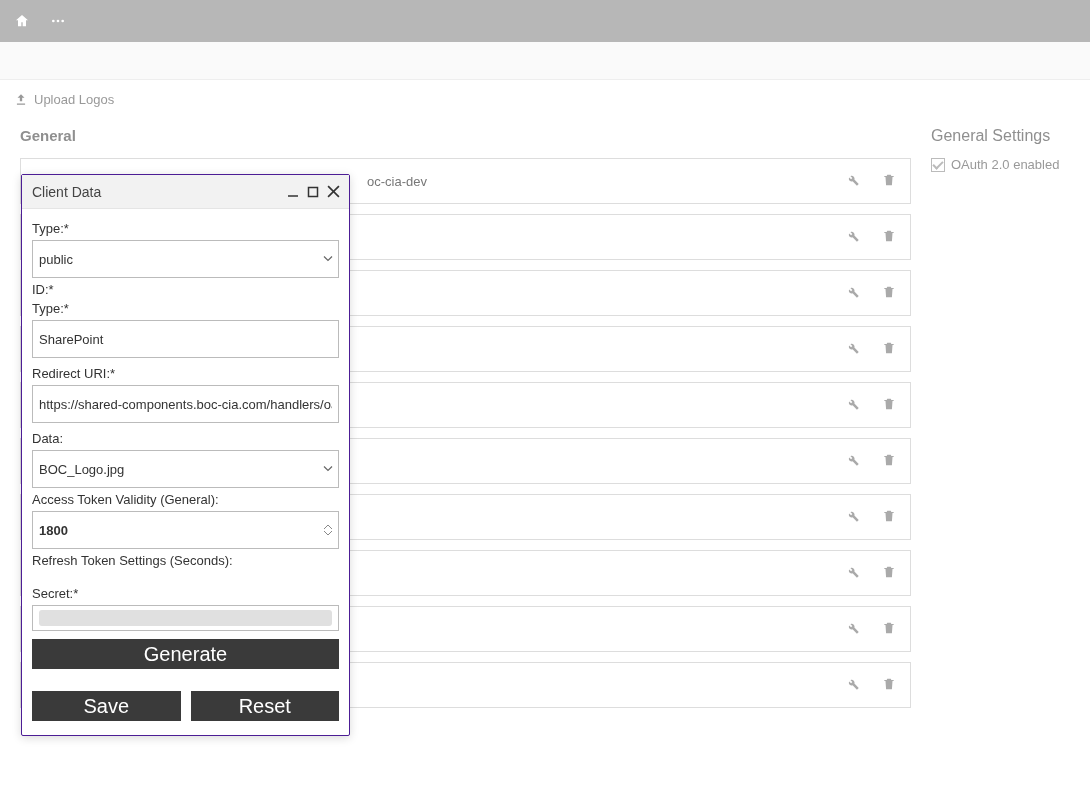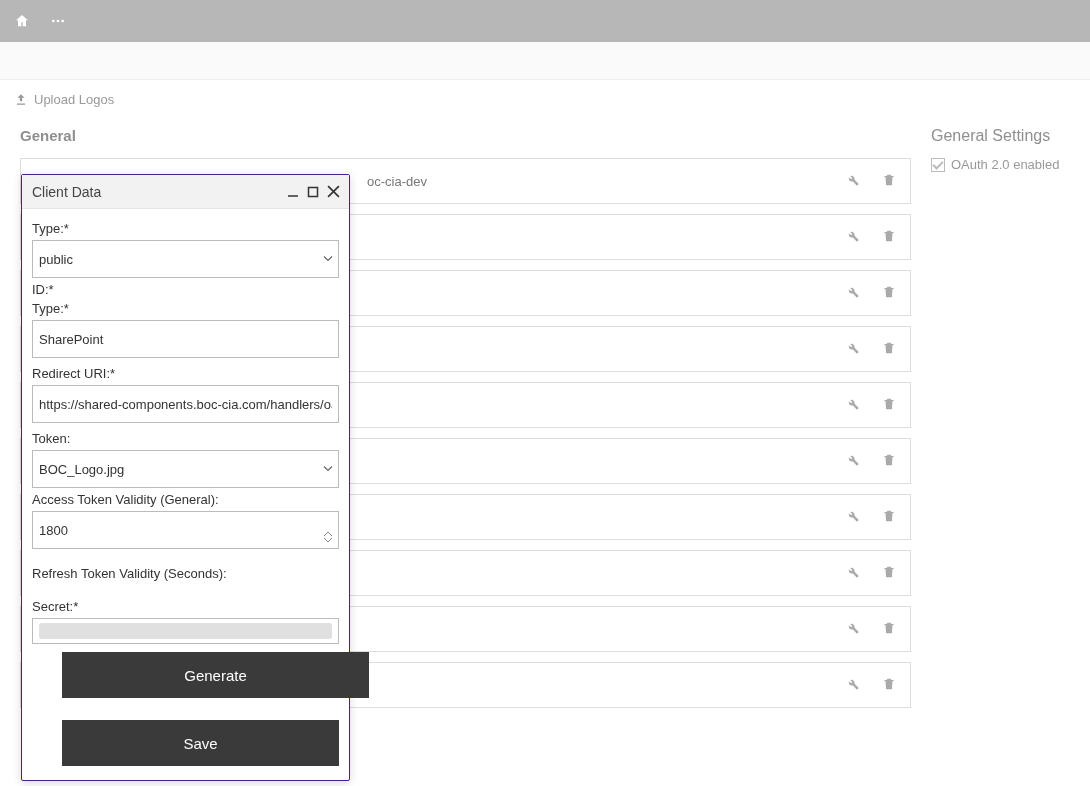--- a/index.html
+++ b/index.html
@@ -225,27 +225,26 @@
       right: 6px;
       top: 4px;
       height: 16px;
       background: #e0e0e0;
       border-radius: 3px;
     }
     .btn-dark {
       background: #3a3a3a;
       color: #fff;
       border: none;
-      height: 46px;
-      font-size: 15px;
+      height: 30px;
+      font-size: 20px;
       cursor: pointer;
       display: flex;
       align-items: center;
       justify-content: center;
-      margin-left: 30px;
     }
     .btn-generate {
       width: 100%;
       margin-bottom: 22px;
     }
     .btn-row {
       display: flex;
       gap: 10px;
     }
     .btn-row .btn-dark {
@@ -451,50 +450,51 @@
     </div>
 
     <label class="form-label">ID:*</label>
 
     <label class="form-label">Type:*</label>
     <input class="form-input" value="SharePoint" style="">
 
     <label class="form-label">Redirect URI:*</label>
     <input class="form-input" value="https://shared-components.boc-cia.com/handlers/oa" style="">
 
-    <label class="form-label">Token:</label>
+    <label class="form-label">Data:</label>
     <div class="form-select-wrap">
       <input class="form-input" readonly="" style="margin-bottom: 0px;" value="BOC_Logo.jpg">
       <span class="chev">
         <svg width="10" height="10" viewBox="0 0 10 10">
             <path d="M1 3l4 4 4-4" fill="none" stroke="currentColor" stroke-width="1.2"></path>
           </svg>
       </span>
     </div>
 
     <label class="form-label">Access Token Validity (General):</label>
     <div class="form-number-wrap">
-      <input class="form-input" style="margin-bottom: 13px;" value="1800">
+      <input class="form-input" style="margin-bottom: 0px; font-weight: bold;" value="1800">
       <div class="spinner">
         <svg width="10" height="6" viewBox="0 0 10 6">
             <path d="M1 5l4-4 4 4" fill="none" stroke="currentColor"></path>
           </svg>
         <svg width="10" height="6" viewBox="0 0 10 6">
             <path d="M1 1l4 4 4-4" fill="none" stroke="currentColor"></path>
           </svg>
       </div>
     </div>
 
-    <label class="form-label">Refresh Token Validity (Seconds):</label>
+    <label class="form-label">Refresh Token Settings (Seconds):</label>
 
     <div class="secret-gap"></div>
     <label class="form-label">Secret:*</label>
     <div class="secret-input">
       <div class="secret-blur"></div>
     </div>
 
     <button class="btn-dark btn-generate">Generate</button>
 
     <div class="btn-row">
       <button class="btn-dark">Save</button>
+      <button class="btn-dark">Reset</button>
     </div>
   </div>
 </div>
 
 </body></html>

